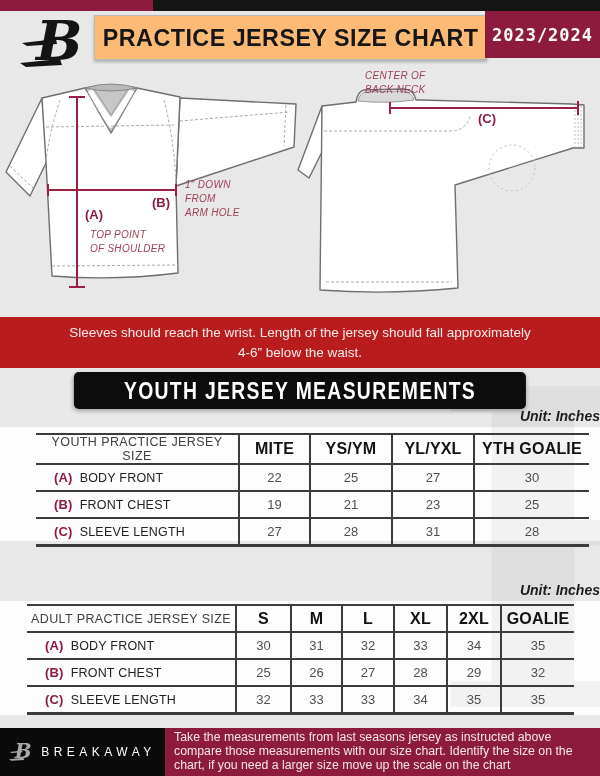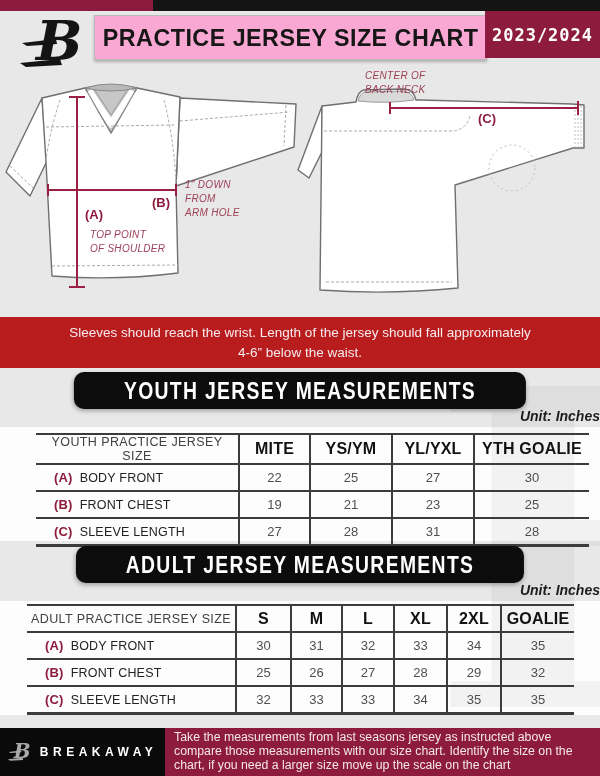--- a/index.html
+++ b/index.html
@@ -4,41 +4,41 @@
 <style>
   html,body{margin:0;padding:0;background:#cfcfcf;}
   #page{position:relative;width:600px;height:776px;background:#e9e8e8;overflow:hidden;
         font-family:"Liberation Sans",sans-serif;}
   .abs{position:absolute;}
   
   .topbar-maroon{left:0;top:0;width:153px;height:11px;background:#8d1b3d;z-index:2;}
   .topbar-black{left:153px;top:0;width:447px;height:11px;background:#141414;z-index:2;}
   
   .logo-main{left:20px;top:13px;z-index:3;}
-  .titlebox{left:94px;top:15px;width:391px;height:43px;background:#f9a8d4;border:1px solid #b9b9b9;
+  .titlebox{left:94px;top:15px;width:391px;height:43px;background:#fdba74;border:1px solid #b9b9b9;
             box-shadow:0 2px 3px rgba(0,0,0,.25);display:flex;align-items:center;justify-content:center;z-index:2;}
   .title{font-size:24px;font-weight:bold;color:#161616;letter-spacing:.5px;transform:scaleX(.97);white-space:nowrap;}
   .seasonbox{left:485px;top:11px;width:115px;height:47px;background:#8d1b3d;display:flex;
              align-items:center;justify-content:center;z-index:2;}
   .season{font-family:"DejaVu Sans Mono",monospace;font-weight:bold;color:#ffffff;font-size:17px;letter-spacing:1px;}
   
   .diagram{left:0;top:60px;width:600px;height:256px;z-index:2;}
   .dlabel{font-weight:bold;font-size:13px;fill:#8d1b3d;font-family:"Liberation Sans",sans-serif;}
   .ddesc{font-style:italic;font-size:10px;fill:#9d4058;letter-spacing:.3px;font-family:"Liberation Sans",sans-serif;}
   
   .notice{left:0;top:317px;width:600px;height:51px;background:#b91c1c;display:flex;
           align-items:center;justify-content:center;z-index:2;}
   .notice span{color:#f6ebef;font-size:13.5px;line-height:20px;text-align:center;max-width:474px;}
   
   .band{left:0;width:600px;background:#fdfdfd;z-index:0;}
   .b1{top:427px;height:114px;}.b2{top:601px;height:114px;}
   .watermark{top:388px;left:430px;font-family:"DejaVu Serif",serif;font-weight:bold;font-size:440px;
              line-height:.75;color:rgba(40,40,40,.05);z-index:1;}
   
-  .pill{left:50%;transform:translateX(-50%);background:#0c0c0c;border-radius:10px;height:37px;padding:0 26px;
+  .pill{left:50%;transform:translateX(-50%);background:#0c0c0c;border-radius:5px;height:37px;padding:0 26px;
         display:flex;align-items:center;box-shadow:0 2px 4px rgba(0,0,0,.3);z-index:2;}
   .pill span{color:#ffffff;font-weight:bold;font-size:22px;letter-spacing:1.5px;
              transform:scale(.88,1.08);white-space:nowrap;}
   .pill-youth{top:372px;}.pill-adult{top:546px;}
   .unit{left:0;width:600px;text-align:right;font-style:italic;font-weight:bold;font-size:14px;color:#1c1c1c;z-index:2;}
   .u1{top:408px;}.u2{top:582px;}
   
   table{border-collapse:collapse;table-layout:fixed;position:absolute;z-index:2;}
   .ytable{left:36px;top:433px;width:553px;}
   .atable{left:27px;top:604px;width:547px;}
@@ -48,21 +48,21 @@
   tr.last{border-bottom:3px solid #3c3c3c;}
   .v{border-left:2px solid #3c3c3c;}
   .tophead{font-size:12.5px;font-weight:normal;color:#404040;letter-spacing:.4px;}
   .colhead{font-weight:bold;font-size:16px;color:#121212;letter-spacing:.2px;border-radius:12px;}
   .rowlabel{text-align:left;padding-left:18px;font-size:12.5px;color:#222222;letter-spacing:.2px;}
   .key{color:#8d1b3d;font-weight:bold;font-size:13px;margin-right:7px;}
   .val{font-size:13px;color:#4f4f4f;}
   
   .footer-black{top:728px;left:0;width:165px;height:48px;background:#0a0a0a;display:flex;
                 align-items:center;justify-content:center;gap:8px;z-index:2;}
-  .brand{color:#ffffff;font-size:12px;font-weight:bold;letter-spacing:4.5px;}
+  .brand{color:#ffffff;font-size:12px;font-weight:normal;letter-spacing:4.5px;}
   .footer-maroon{top:728px;left:165px;width:435px;height:48px;background:#8d1b3d;display:flex;
                  align-items:center;z-index:2;}
   .footnote{color:#f3e7eb;font-size:12.3px;line-height:13.9px;padding:0 10px 0 9px;}
 </style>
 </head>
 <body>
 
 <div id="page">
 
   <div class="abs band b1"></div>
@@ -188,23 +188,20 @@
       <td class="rowlabel">
         <span class="key">(C)</span><span>SLEEVE LENGTH</span></td>
       <td class="val v">27</td>
       <td class="val v">28</td>
       <td class="val v">31</td>
       <td class="val v">28</td>
     </tr>
   </tbody>
     </table>
 
-  <div class="abs pill pill-adult">
-    <span>ADULT JERSEY MEASUREMENTS</span>
-  </div>
   <div class="abs unit u2">Unit: Inches</div>
 
   <table class="atable">
     <colgroup>
         <col style="width:209px">
         <col style="width:55px">
         <col style="width:51px">
         <col style="width:52px">
               <col style="width:53px">
         <col style="width:54px">

